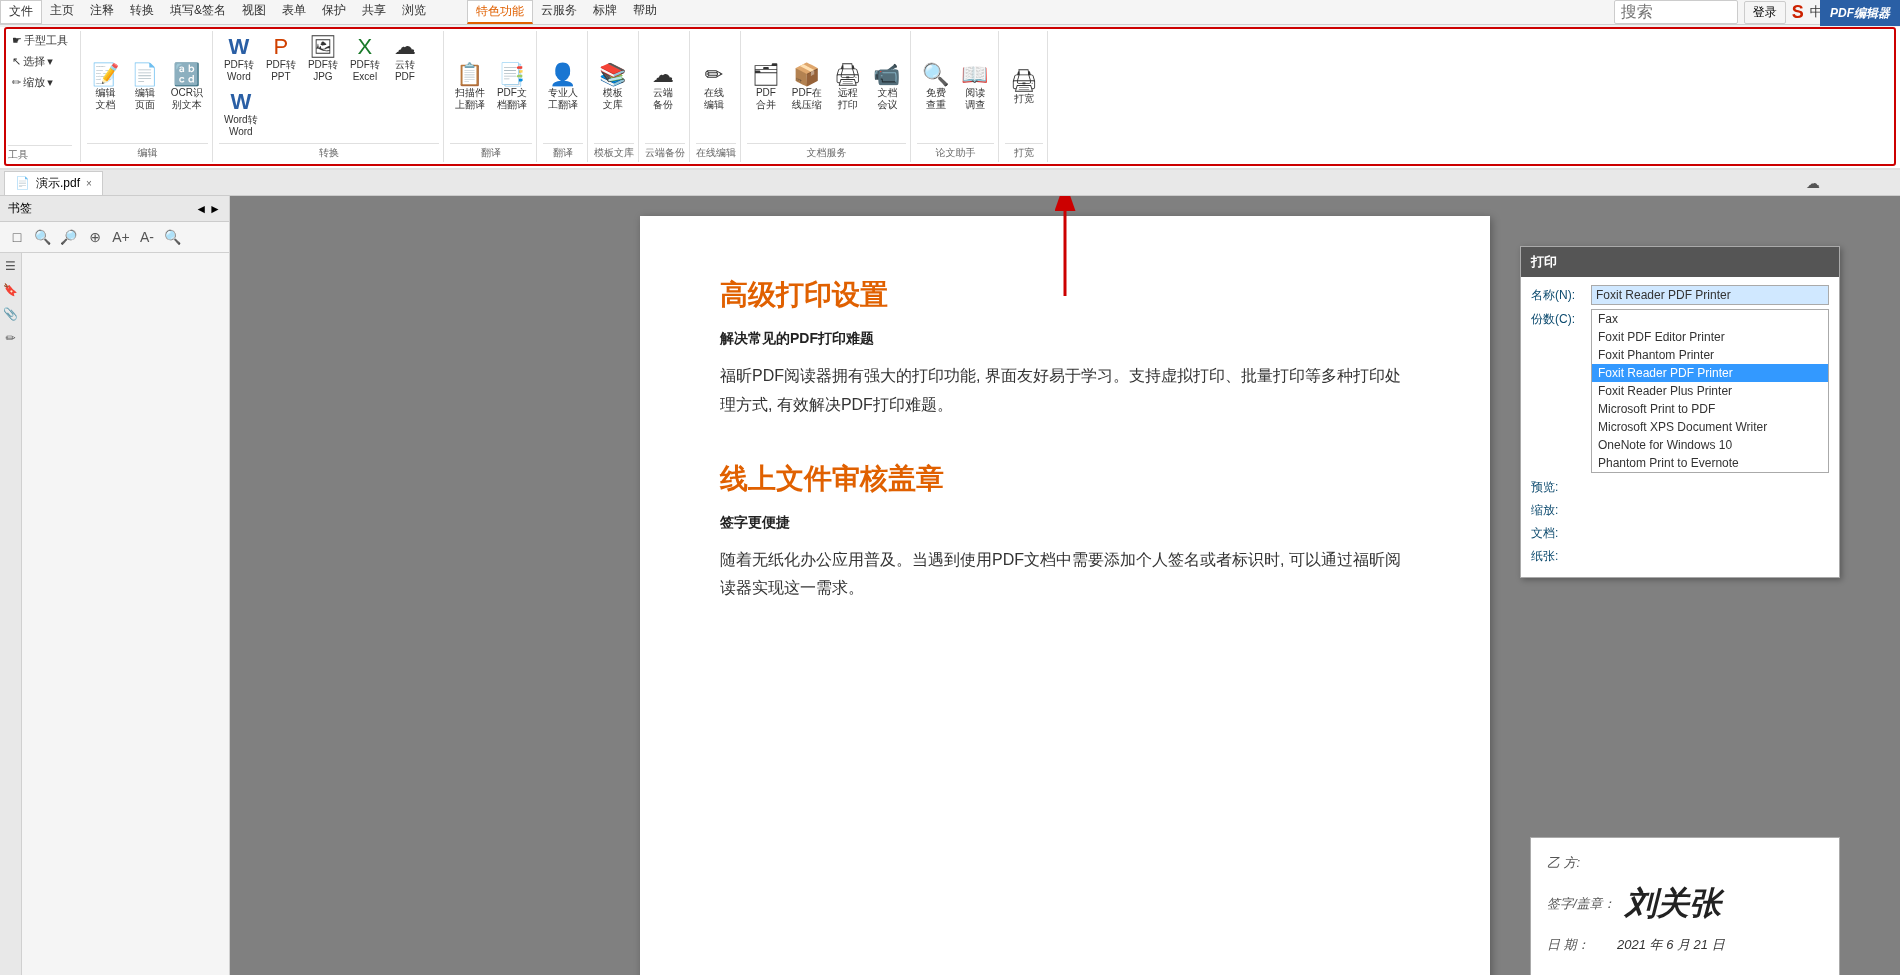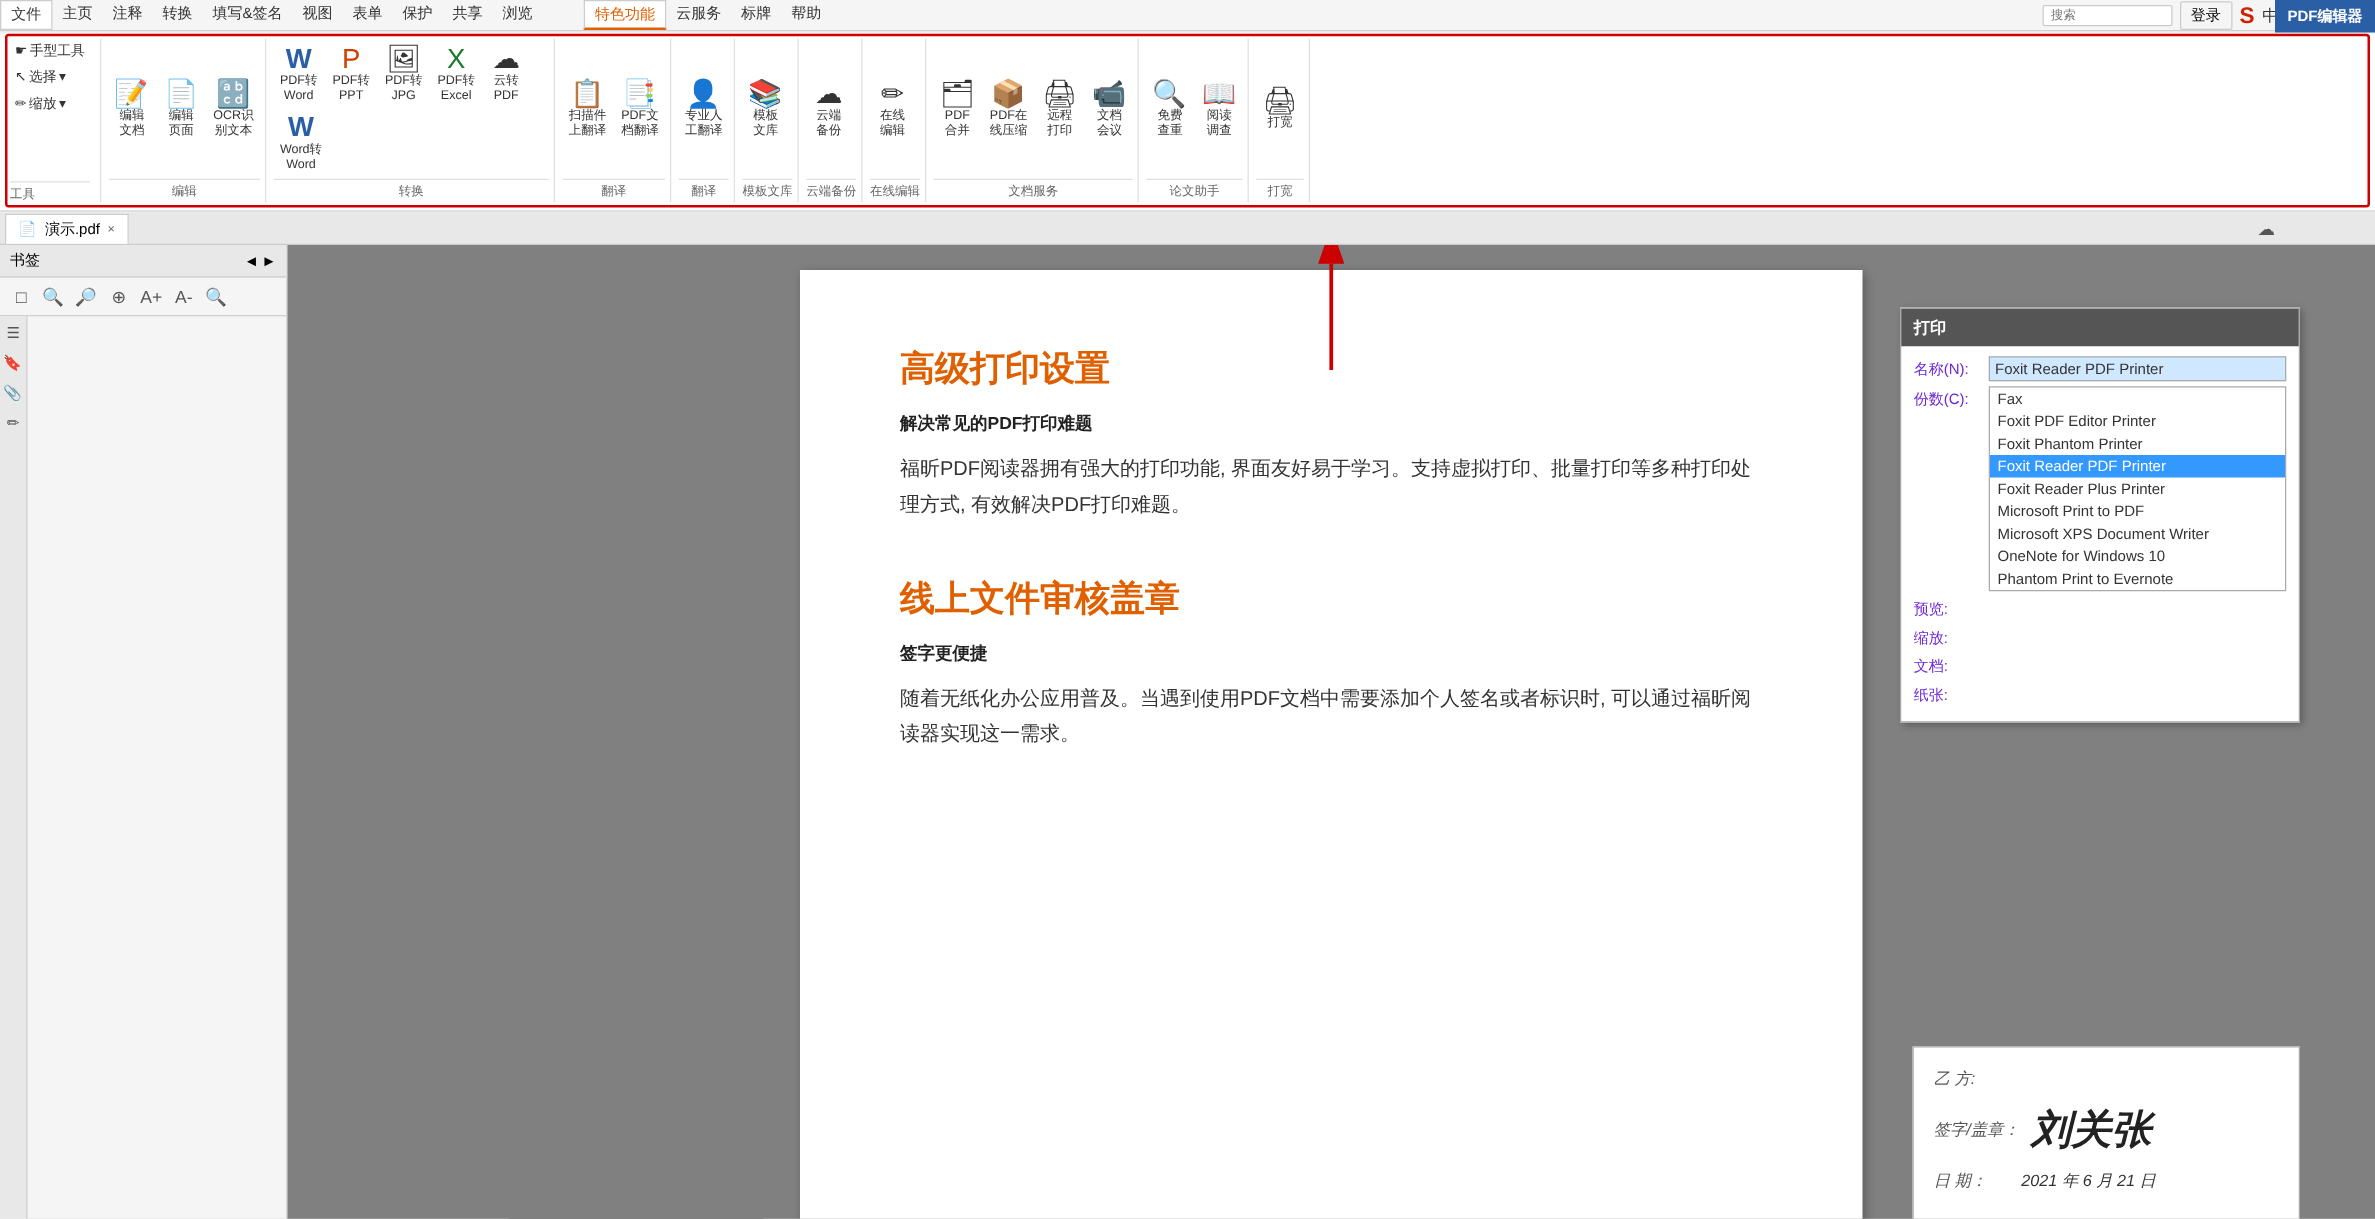--- a/index.html
+++ b/index.html
@@ -95,22 +95,22 @@
       display: flex;
       align-items: center;
       gap: 6px;
       margin-left: auto;
       padding-right: 8px;
     }
     .search-box {
       border: 1px solid #ccc;
       border-radius: 2px;
       padding: 2px 6px;
-      font-size: 10px;
-      width: 104px;
+      font-size: 16px;
+      width: 124px;
     }
     .login-btn {
       padding: 2px 8px;
       font-size: 12px;
       background: #f5f5f5;
       border: 1px solid #ccc;
       cursor: pointer;
       border-radius: 2px;
     }
 
@@ -269,21 +269,21 @@
       font-weight: bold;
     }
     .print-dialog-body { padding: 8px 10px; }
     .print-row {
       display: flex;
       align-items: flex-start;
       margin-bottom: 4px;
     }
     .print-label {
       width: 60px;
-      color: #6d28d9;
+      color: #0c4a6e;
       font-size: 12px;
       padding-top: 2px;
       flex-shrink: 0;
     }
     .print-value-area { flex: 1; }
     .print-input {
       width: 100%;
       border: 1px solid #aaa;
       padding: 2px 4px;
       font-size: 12px;
@@ -352,20 +352,21 @@
       right: 0;
       top: 0;
       background: #2a5fa5;
       color: #fff;
       padding: 4px 10px;
       font-size: 12px;
       font-weight: bold;
       height: 26px;
       display: flex;
       align-items: center;
+      font-style: italic;
     }
 
     
     .word-btn { color: #2a5fa5; font-weight: bold; }
   </style>
 </head>
 <body>
 
 <div class="top-header-row">
   <div class="top-header-menus">

